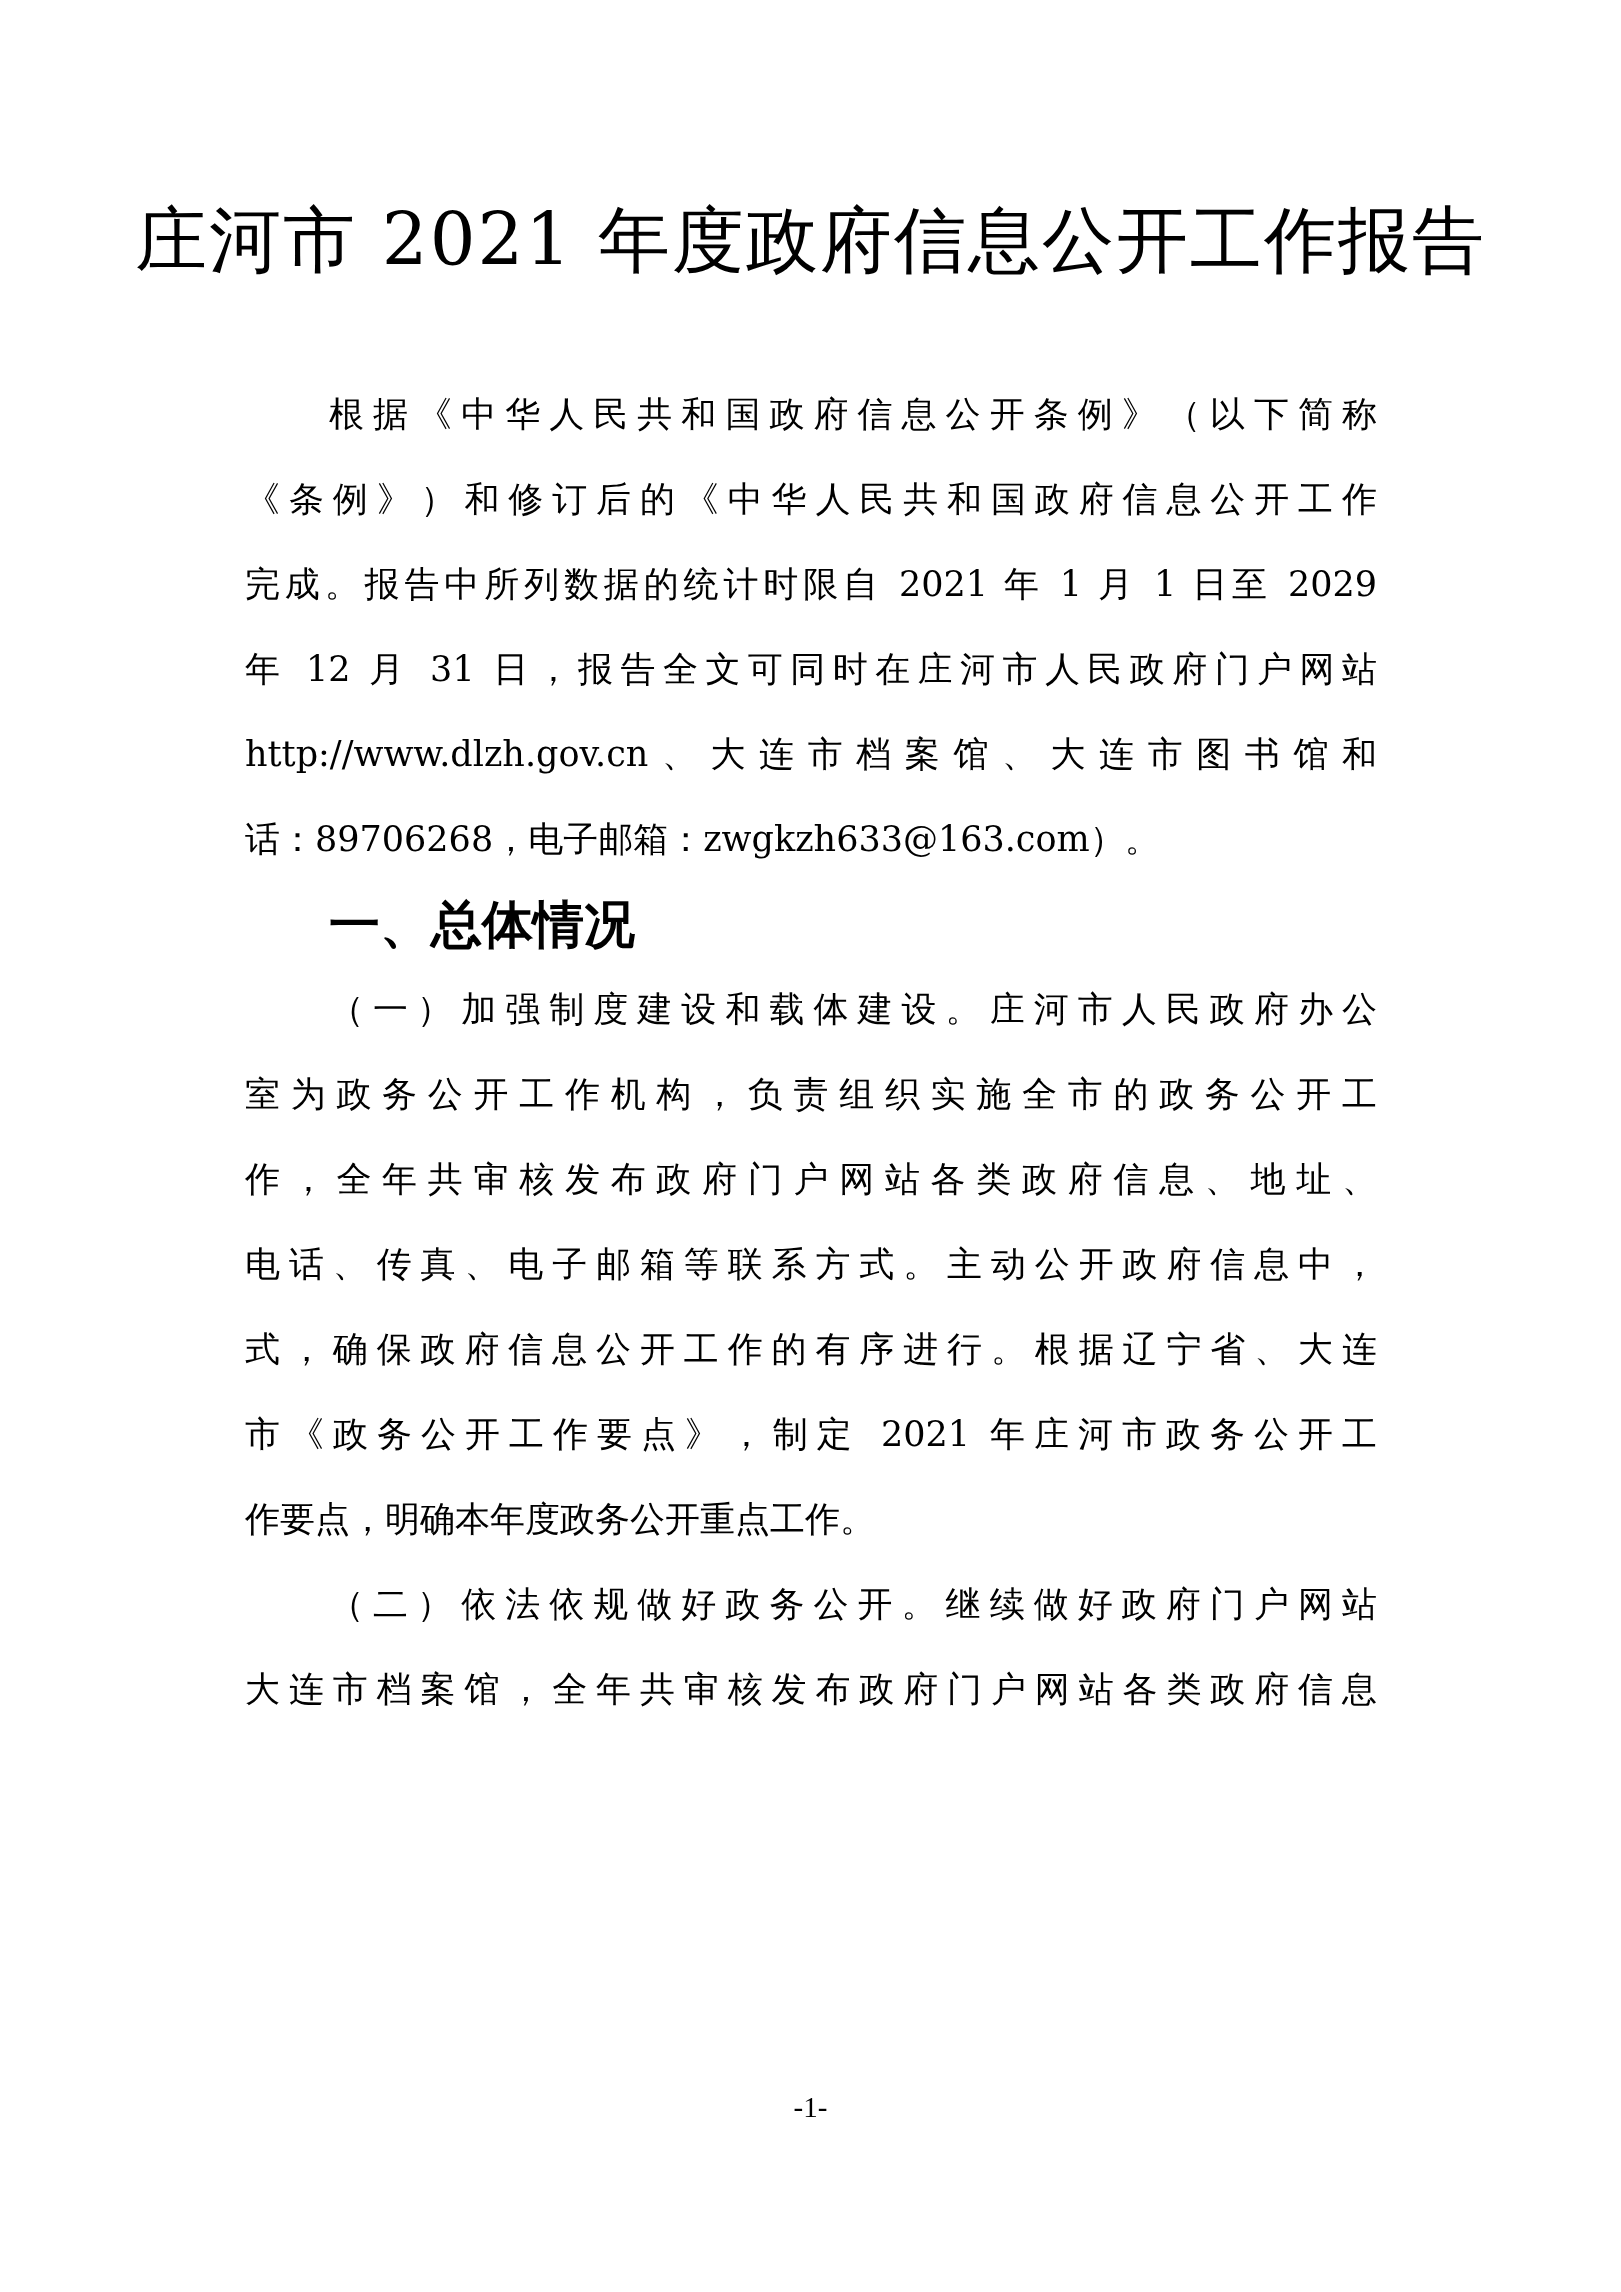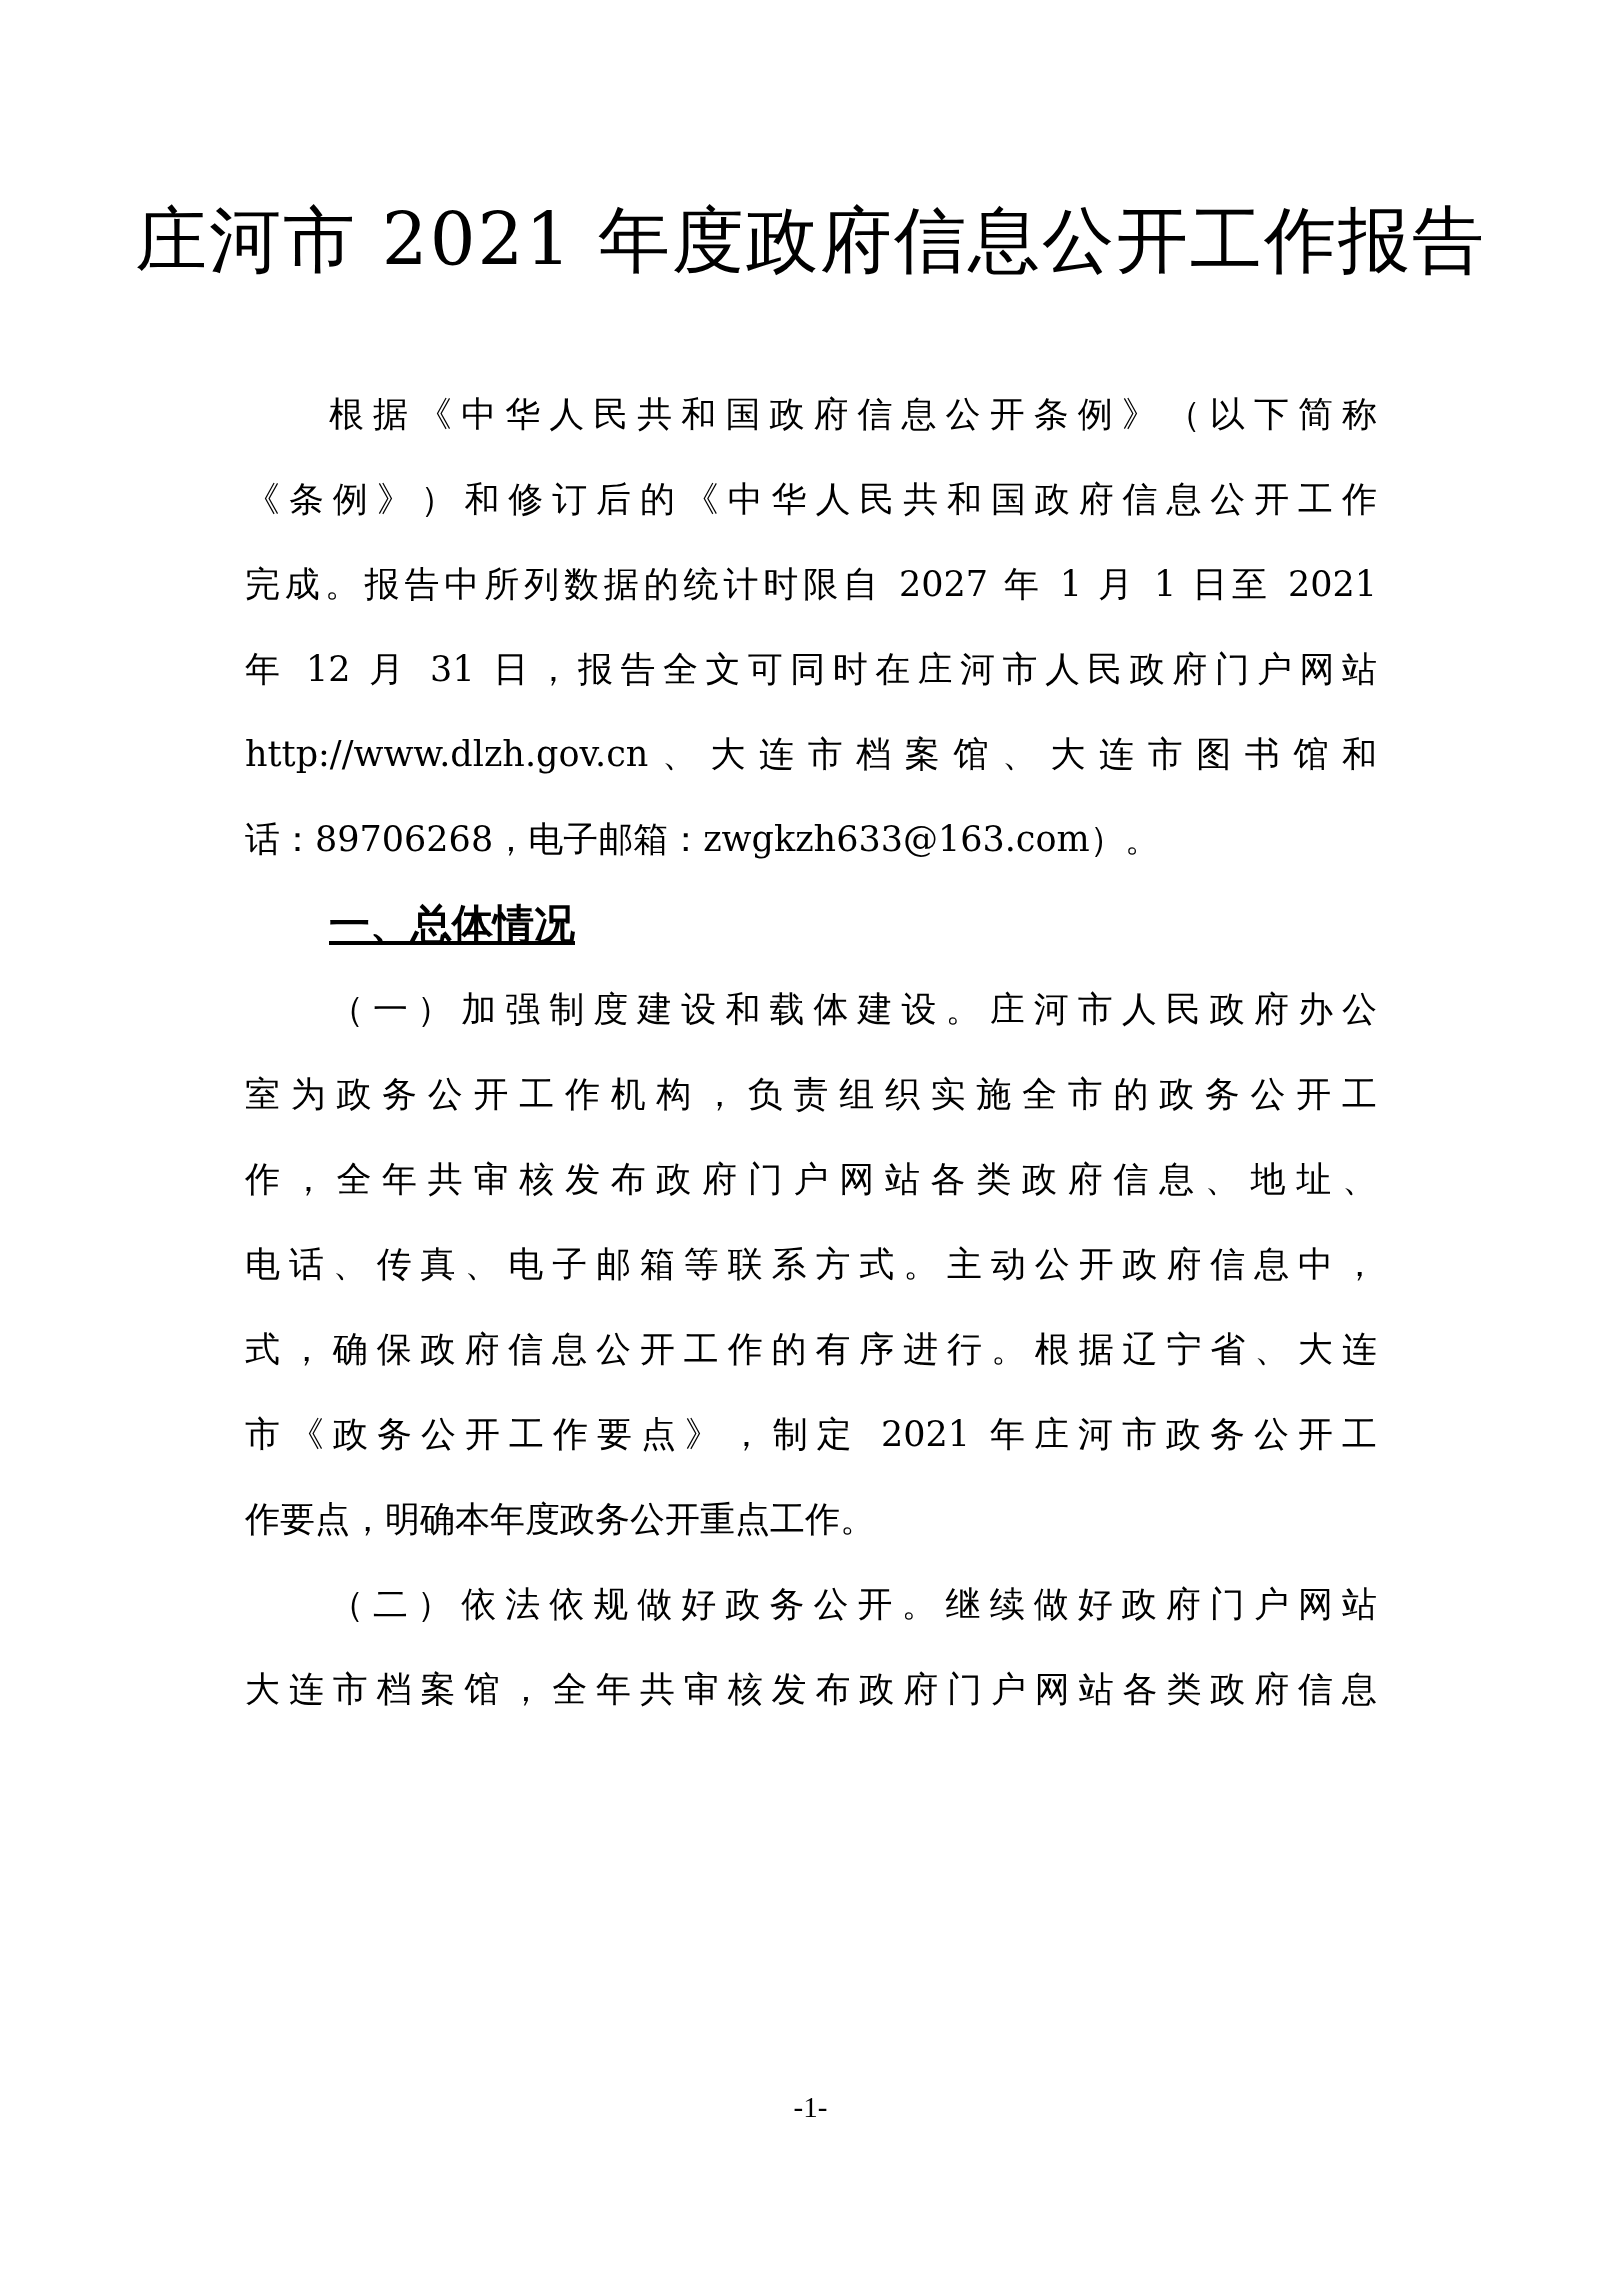--- a/index.html
+++ b/index.html
@@ -55,25 +55,24 @@
     .line.indent {
       padding-left: 84px;
     }
     .line.last {
       text-align-last: left;
     }
     .heading {
       display: block;
       height: 85px;
       line-height: 85px;
-      font-size: 41px;
+      font-size: 51px;
       padding-left: 84px;
       font-family: "DejaVu Sans", "Liberation Sans", sans-serif;
       font-weight: bold;
-      text-decoration: underline;
     }
     .page-number {
       position: absolute;
       left: 0;
       width: 1621px;
       top: 2088px;
       text-align: center;
       font-size: 29px;
       line-height: 39px;
       font-family: "Liberation Serif", "DejaVu Serif", serif;
@@ -84,21 +83,21 @@
 
 <div class="page">
 
   <h1 class="title">庄河市 2021 年度政府信息公开工作报告</h1>
 
   <div class="body">
 
     <div>
       <span class="line indent">根据《中华人民共和国政府信息公开条例》（以下简称</span>
       <span class="line">《条例》）和修订后的《中华人民共和国政府信息公开工作</span>
-      <span class="line">完成。报告中所列数据的统计时限自 2027 年 1 月 1 日至 2021</span>
+      <span class="line">完成。报告中所列数据的统计时限自 2021 年 1 月 1 日至 2029</span>
       <span class="line">年 12 月 31 日，报告全文可同时在庄河市人民政府门户网站</span>
       <span class="line">http://www.dlzh.gov.cn、大连市档案馆、大连市图书馆和</span>
       <span class="line last">话：89706268，电子邮箱：zwgkzh633@163.com）。</span>
     </div>
 
     <div class="heading">一、总体情况</div>
 
     <div>
       <span class="line indent">（一）加强制度建设和载体建设。庄河市人民政府办公</span>
       <span class="line">室为政务公开工作机构，负责组织实施全市的政务公开工</span>

